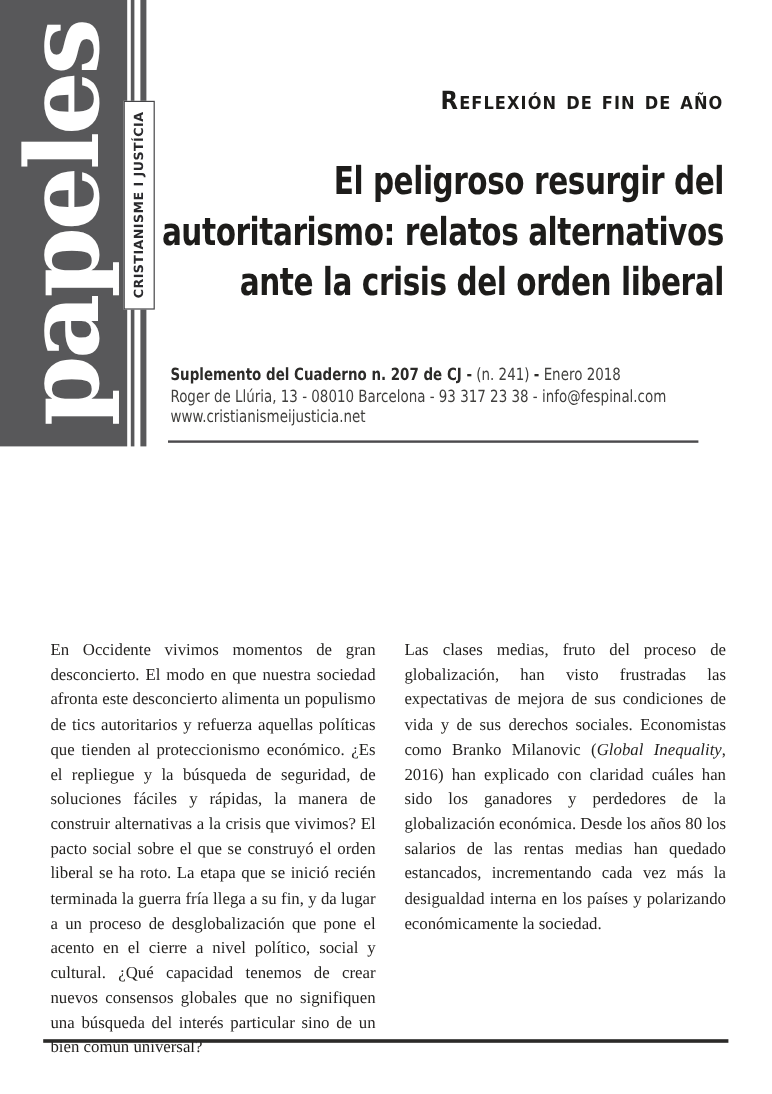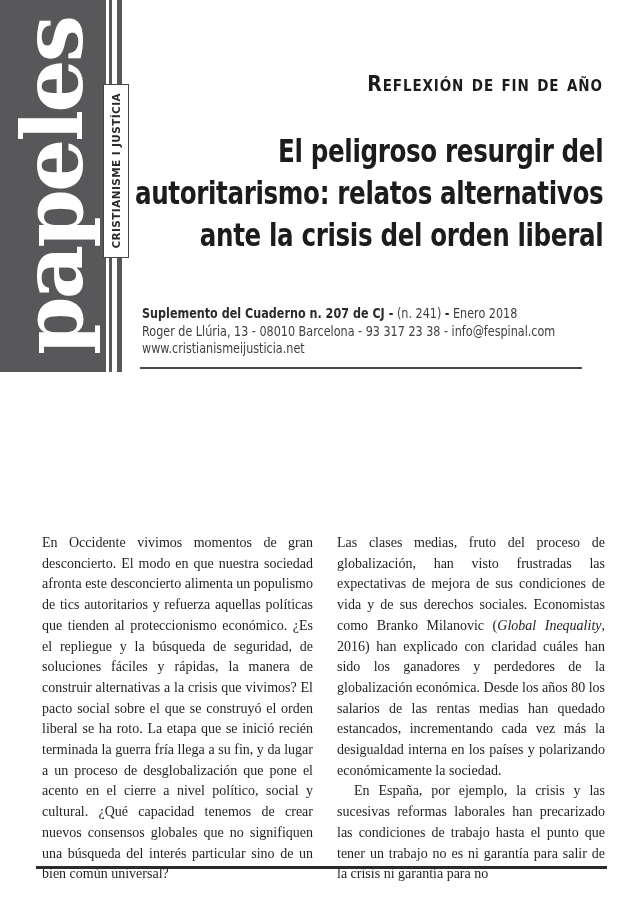--- a/index.html
+++ b/index.html
@@ -158,17 +158,16 @@
     <div class="pub-line">www.cristianismeijusticia.net</div>
   </div>
   <div class="header-rule"></div>
 
   <div class="col col-left">
     <p>En Occidente vivimos momentos de gran desconcierto. El modo en que nuestra sociedad afronta este desconcierto alimenta un populismo de tics autoritarios y refuerza aquellas políticas que tienden al proteccionismo económico. ¿Es el repliegue y la búsqueda de seguridad, de soluciones fáciles y rápidas, la manera de construir alternativas a la crisis que vivimos? El pacto social sobre el que se construyó el orden liberal se ha roto. La etapa que se inició recién terminada la guerra fría llega a su fin, y da lugar a un proceso de desglobalización que pone el acento en el cierre a nivel político, social y cultural. ¿Qué capacidad tenemos de crear nuevos consensos globales que no signifiquen una búsqueda del interés particular sino de un bien común universal?</p>
   </div>
 
   <div class="col col-right">
     <p><span>Las clases medias, fruto del proceso de globalización, han visto frustradas las expectativas de mejora de sus condiciones de vida y de sus derechos sociales. Economistas como Branko Milanovic (</span><i>Global Inequality</i><span>, 2016) han explicado con claridad cuáles han sido los ganadores y perdedores de la globalización económica. Desde los años 80 los salarios de las rentas medias han quedado estancados, incrementando cada vez más la desigualdad interna en los países y polarizando económicamente la sociedad.</span></p>
-    <p class="para-indent">En España, por ejemplo, la crisis y las sucesivas reformas laborales han precarizado las condiciones de trabajo hasta el punto que tener un trabajo no es ni garantía para salir de la crisis ni garantía para no</p>
   </div>
 
   <div class="footer-rule"></div>
 </div>
 
 </body></html>

